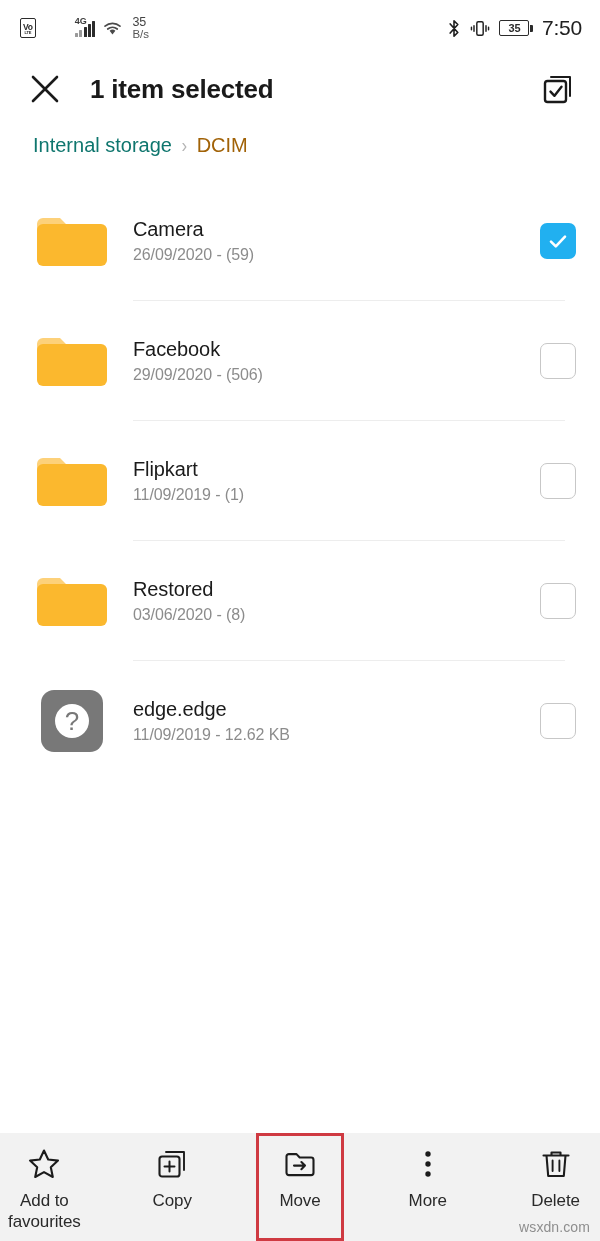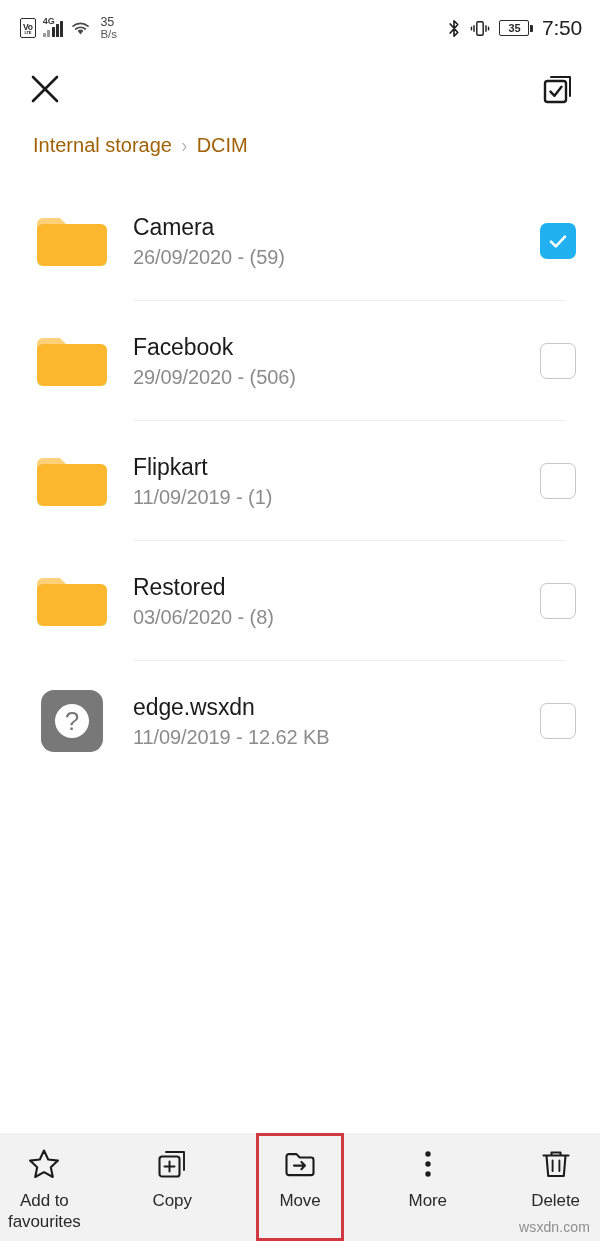--- a/index.html
+++ b/index.html
@@ -51,20 +51,21 @@
     font-size: 4px;
     line-height: 4px;
     letter-spacing: -0.1px;
   }
   .signal-group {
     display: flex;
     align-items: flex-end;
     gap: 1.5px;
     position: relative;
     padding-top: 2px;
+    margin-left: 32px;
   }
   .gen-label {
     position: absolute;
     top: -3px;
     left: 0px;
     font-size: 9px;
     font-weight: 600;
     color: #3a3a3a;
   }
   .bars {
@@ -159,21 +160,21 @@
     flex: 0 0 auto;
   }
 
   
   .breadcrumb {
     display: flex;
     align-items: center;
     padding: 12px 0 14px 33px;
     font-size: 20px;
   }
-  .crumb-muted { color: #a16207; text-align: right; }
+  .crumb-muted { color: #0f766e; text-align: right; }
   .crumb-sep {
     color: #b5b5b5;
     margin: 0 9px;
     font-size: 20px;
     font-weight: 300;
     display: inline-block;
     transform: scaleX(0.85);
   }
   .crumb-current { color: #a16207; }
 
@@ -201,26 +202,26 @@
   .unknown-svg { width: 66px; height: 66px; margin-left: 6px; }
   .row-text {
     flex: 1 1 auto;
     margin-left: 22px;
     display: flex;
     flex-direction: column;
     justify-content: center;
     gap: 5px;
   }
   .row-name {
-    font-size: 23px;
+    font-size: 20px;
     color: #1b1b1b;
     letter-spacing: -0.1px;
   }
   .row-meta {
-    font-size: 20px;
+    font-size: 16px;
     color: #8c8c8c;
     letter-spacing: -0.1px;
   }
   .checkbox {
     width: 36px;
     height: 36px;
     flex: 0 0 auto;
     border-radius: 7px;
     box-sizing: border-box;
   }
@@ -344,20 +345,21 @@
       <div class="battery-cap"></div>
     </div>
     <div class="clock">7:50</div>
   </div>
 </div>
 
 <div class="app-header">
   <svg class="close-icon" viewBox="0 0 34 34">
     <path d="M5 5 L29 29 M29 5 L5 29" stroke="#1a1a1a" stroke-width="2.6" stroke-linecap="round"></path>
   </svg>
+  <div class="header-title">1 item selected</div>
   <div class="header-spacer"></div>
   <svg class="selectall-icon" viewBox="0 0 36 36">
     <path d="M11 6 L30 6 L30 25" stroke="#1a1a1a" stroke-width="2" fill="none" stroke-linecap="round" stroke-linejoin="round"></path>
     <rect x="5" y="10" width="21" height="21" rx="2.6" stroke="#1a1a1a" stroke-width="2.4" fill="none"></rect>
     <path d="M10.5 20.6 L14.5 24.8 L21.5 15.8" stroke="#1a1a1a" stroke-width="2.4" fill="none" stroke-linecap="round" stroke-linejoin="round"></path>
   </svg>
 </div>
 
 <div class="breadcrumb">
   <span class="crumb-muted">Internal storage</span>
@@ -433,21 +435,21 @@
 
   <div class="file-row">
     <div class="row-icon">
       <svg class="unknown-svg" viewBox="0 0 66 66">
         <rect x="2" y="2" width="62" height="62" rx="13" fill="#787878"></rect>
         <circle cx="33" cy="33" r="17" fill="#ffffff"></circle>
         <text x="33" y="42" text-anchor="middle" font-family="Liberation Sans, sans-serif" font-size="26" fill="#787878">?</text>
       </svg>
     </div>
     <div class="row-text">
-      <div class="row-name">edge.wsxdn</div>
+      <div class="row-name">edge.edge</div>
       <div class="row-meta">11/09/2019 - 12.62 KB</div>
     </div>
     <div class="checkbox off"></div>
   </div>
 
 </div>
 
 <div class="bottom-bar">
 
   <div class="tool-item">

